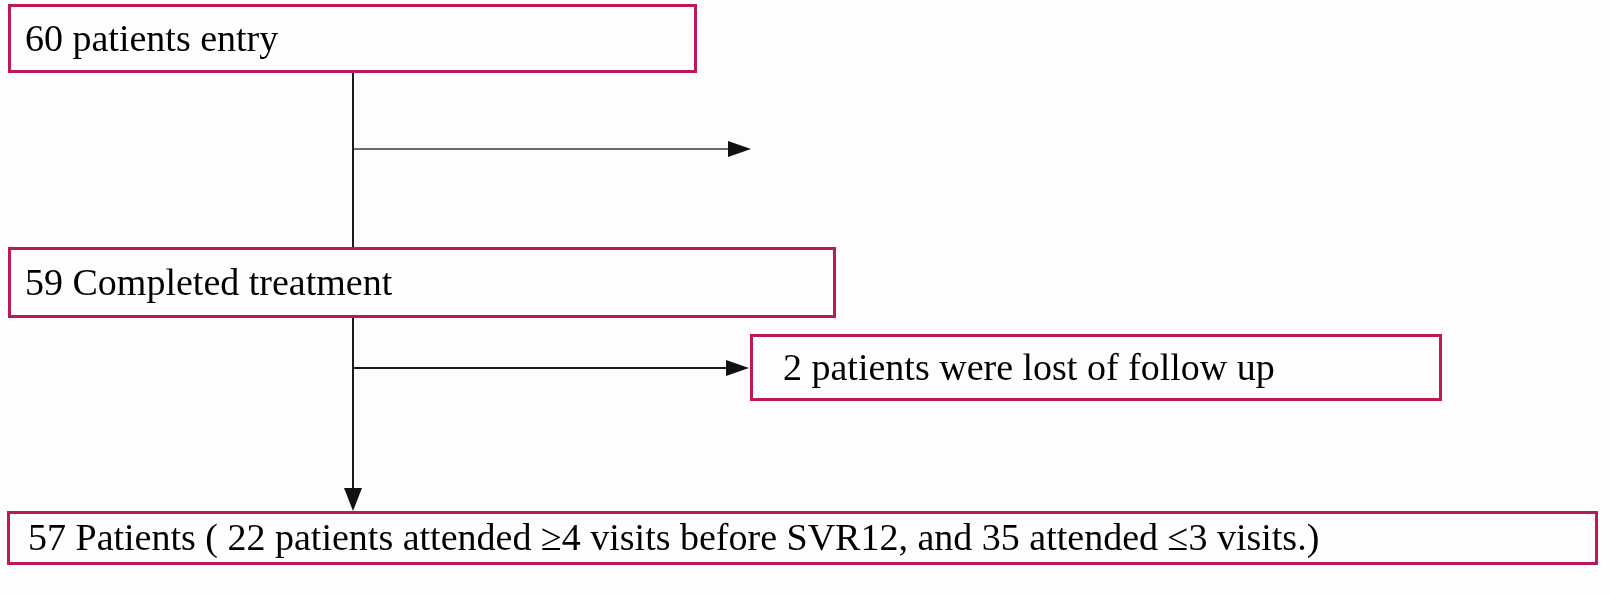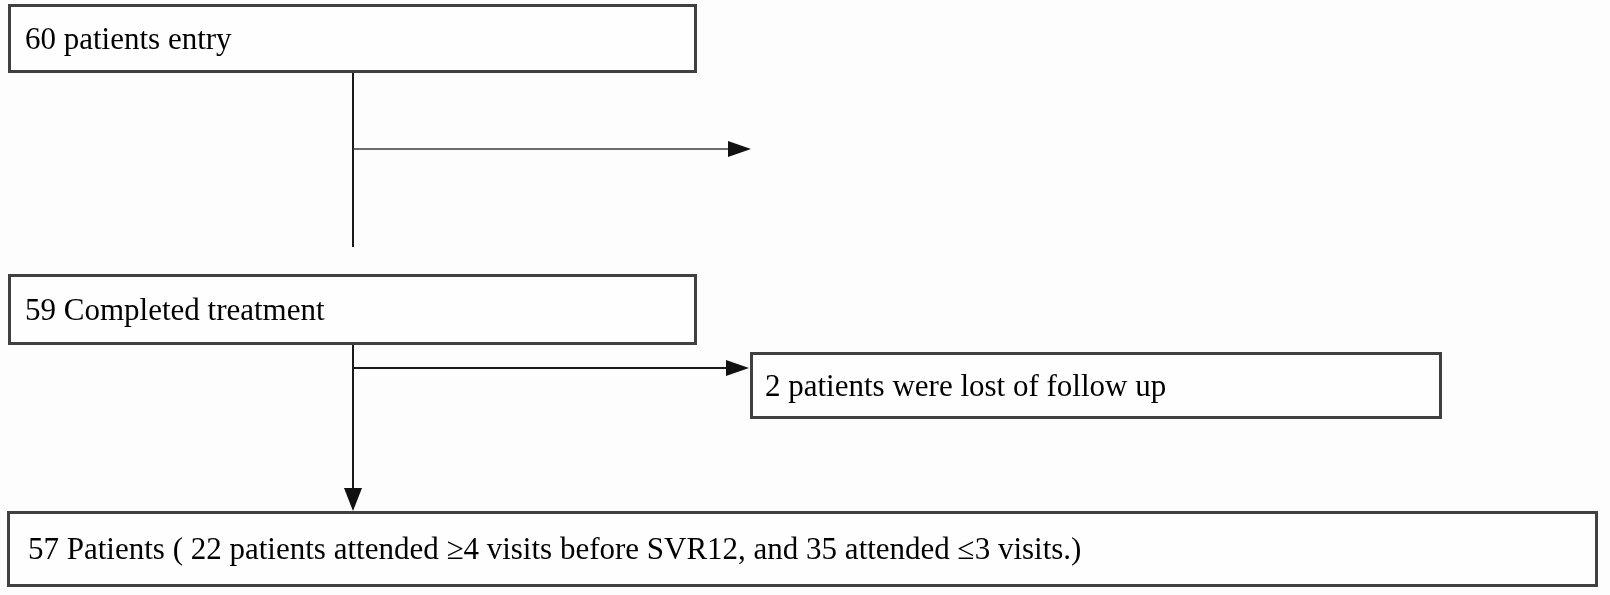--- a/index.html
+++ b/index.html
@@ -12,35 +12,35 @@
     width: 1610px;
     height: 595px;
     background: #fdfdfd;
     font-family: "Liberation Serif", "DejaVu Serif", serif;
     color: #000000;
     overflow: hidden;
   }
   .node {
     position: absolute;
     box-sizing: border-box;
-    border: 3px solid #404040;
+    border: 3px solid #be185d;
     background: #fefefe;
     display: flex;
     flex-direction: column;
     justify-content: center;
-    font-size: 31px;
+    font-size: 38px;
     line-height: 1.35;
     white-space: nowrap;
   }
   #node-entry        { left: 8px;   top: 4px;   width: 689px;  height: 69px;  padding-left: 14px; }
   #node-discontinued { left: 751px; top: 91px;  width: 855px;  height: 115px; padding-left: 14px; line-height: 48px; }
   #node-discontinued .line-1 { text-indent: 18px; }
-  #node-completed    { left: 8px;   top: 247px; width: 689px;  height: 71px;  padding-left: 14px; margin-top: 27px; }
-  #node-lost         { left: 750px; top: 352px; width: 692px;  height: 67px;  padding-left: 12px; }
-  #node-final        { left: 7px;   top: 511px; width: 1591px; height: 76px;  padding-left: 18px; }
+  #node-completed    { left: 8px;   top: 247px; width: 828px;  height: 71px;  padding-left: 14px; }
+  #node-lost         { left: 750px; top: 334px; width: 692px;  height: 67px;  padding-left: 30px; }
+  #node-final        { left: 7px;   top: 511px; width: 1591px; height: 54px;  padding-left: 18px; }
   #connectors {
     position: absolute;
     left: 0;
     top: 0;
     width: 1610px;
     height: 595px;
   }
   .edge { stroke: #1a1a1a; stroke-width: 2; }
   .edge-thin { stroke: #3a3a3a; stroke-width: 1.6; }
   .arrowhead { fill: #111111; stroke: none; }

